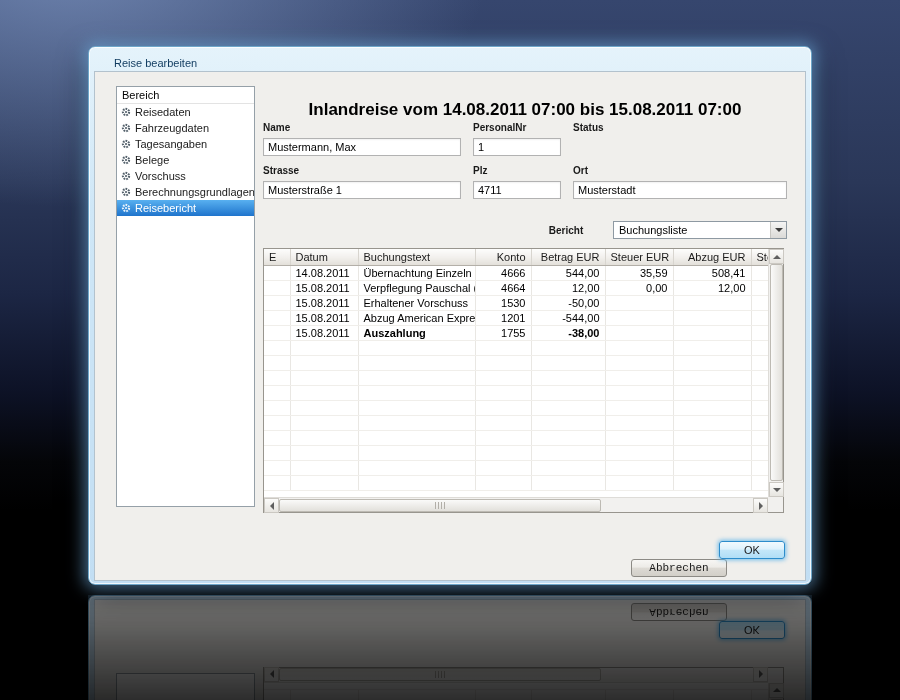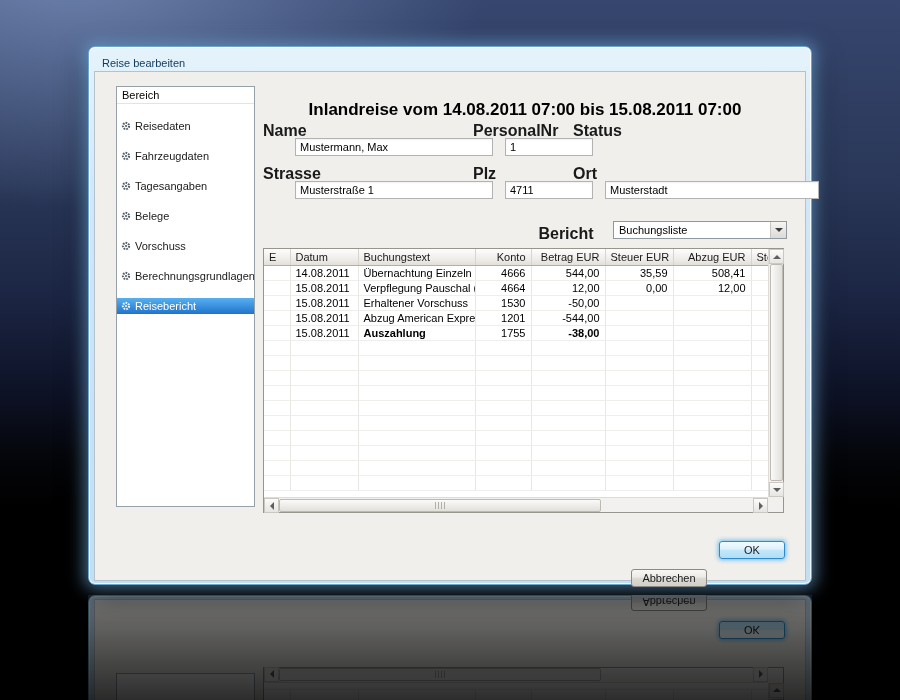--- a/index.html
+++ b/index.html
@@ -13,39 +13,39 @@
   }
 
   
   .dialog { position:absolute; left:88px; top:46px; width:724px; height:539px; border-radius:7px;
     background:linear-gradient(180deg,#e5f3fb 0%,#cfe7f7 30%,#c2def3 100%);
     border:1px solid #6ea6c9;
     box-shadow:0 0 16px 4px rgba(120,185,240,0.55), 0 10px 30px rgba(0,0,0,0.6), inset 0 0 0 1px rgba(255,255,255,0.75);
     -webkit-box-reflect: below 10px linear-gradient(transparent 70%, rgba(0,0,0,0.5) 100%);
   }
   .titlebar { position:absolute; left:1px; top:0; right:1px; height:32px; display:flex; align-items:center;
-    padding-left:12px; font-size:11px; color:#0f3a5f; cursor:default; }
+    padding-left:24px; font-size:11px; color:#0f3a5f; cursor:default; }
   .inner { position:absolute; left:5px; top:24px; width:712px; height:510px; background:#f0efec;
     border:1px solid #b3c2cd; }
 
   
   .listbox { position:absolute; left:21px; top:14px; width:139px; height:421px; background:#fff;
     border:1px solid #95a0a8; font-size:11px; overflow:hidden; }
   .lb-header { height:17px; line-height:16px; padding-left:5px; border-bottom:1px solid #e3e3e3; color:#000; }
-  .lb-item { height:16px; display:flex; align-items:center; gap:4px; padding-left:4px; color:#1a1a1a; cursor:default;margin-top:14px; }
+  .lb-item { height:16px; display:flex; align-items:center; gap:4px; padding-left:4px; color:#1a1a1a; cursor:default; }
   .lb-item .gear { width:10px; height:10px; display:inline-flex; color:#53606b; flex:0 0 auto; }
   .lb-item.selected { background:linear-gradient(180deg,#58b0f0,#1f74cc); color:#fff; }
   .lb-item.selected .gear { color:#eaf4fc; }
 
   
   .trip-header { position:absolute; left:168px; top:28px; width:524px; text-align:center; font-weight:bold;
     font-size:17px; color:#000; }
-  .flabel { position:absolute; font-size:16px; font-weight:bold; color:#1a1a1a; }
+  .flabel { position:absolute; font-size:10px; font-weight:bold; color:#1a1a1a; }
   .tbox { position:absolute; height:18px; border:1px solid #b2b2b2; background:#fff; font-size:11px;
-    font-family:inherit; padding:0 4px; color:#000; box-shadow:inset 0 1px 2px rgba(0,0,0,0.06);margin-left:32px; }
+    font-family:inherit; padding:0 4px; color:#000; box-shadow:inset 0 1px 2px rgba(0,0,0,0.06); }
 
   .combo { position:absolute; left:518px; top:149px; width:174px; height:18px; display:flex; align-items:center;
     justify-content:space-between; border:1px solid #8e99a2; background:#fff; font-size:11px; padding-left:5px; cursor:default; }
   .combo-btn { width:16px; height:100%; display:flex; align-items:center; justify-content:center;
     background:linear-gradient(180deg,#f5f5f4,#dbdad7); border-left:1px solid #c6c5c1; }
   .tri-down { width:0; height:0; border-left:4px solid transparent; border-right:4px solid transparent; border-top:4px solid #3c3c3c; }
   .tri-up   { width:0; height:0; border-left:4px solid transparent; border-right:4px solid transparent; border-bottom:4px solid #5f5f5f; }
   .tri-dn-s { width:0; height:0; border-left:4px solid transparent; border-right:4px solid transparent; border-top:4px solid #5f5f5f; }
   .tri-left { width:0; height:0; border-top:4px solid transparent; border-bottom:4px solid transparent; border-right:4px solid #5f5f5f; }
   .tri-right{ width:0; height:0; border-top:4px solid transparent; border-bottom:4px solid transparent; border-left:4px solid #5f5f5f; }
@@ -77,21 +77,21 @@
   .hthumb { position:absolute; left:15px; top:1px; width:322px; height:13px;
     background:linear-gradient(180deg,#fafaf9,#e2e0db); border:1px solid #bdbab3; border-radius:2px;
     display:flex; align-items:center; justify-content:center; gap:2px; }
   .hthumb i { display:block; width:1px; height:7px; background:#b2afa8; }
   .corner { position:absolute; left:504px; top:248px; width:15px; height:15px; background:#f1f0ee; }
 
   
   .btn { position:absolute; height:18px; font-size:11px; font-family:inherit; color:#1a1a1a;
     border:1px solid #8c8a85; border-radius:3px;
     background:linear-gradient(180deg,#f7f6f4 0%,#edebe7 45%,#ddDAd4 50%,#d2cfc8 100%); cursor:default; }
-  .btn-cancel { left:536px; top:497px; width:76px; }
+  .btn-cancel { left:536px; top:487px; width:96px;font-family:Liberation Mono, monospace; }
   .btn-ok { left:624px; top:469px; width:66px; border:1px solid #2c8ccb;
     background:linear-gradient(180deg,#f1fafe 0%,#def2fc 45%,#c4e7f9 50%,#b0def6 100%);
     box-shadow:0 0 4px 1px rgba(90,180,235,0.85); }
 </style>
 </head>
 <body>
 
 <div class="stage">
   <div class="dialog">
 

